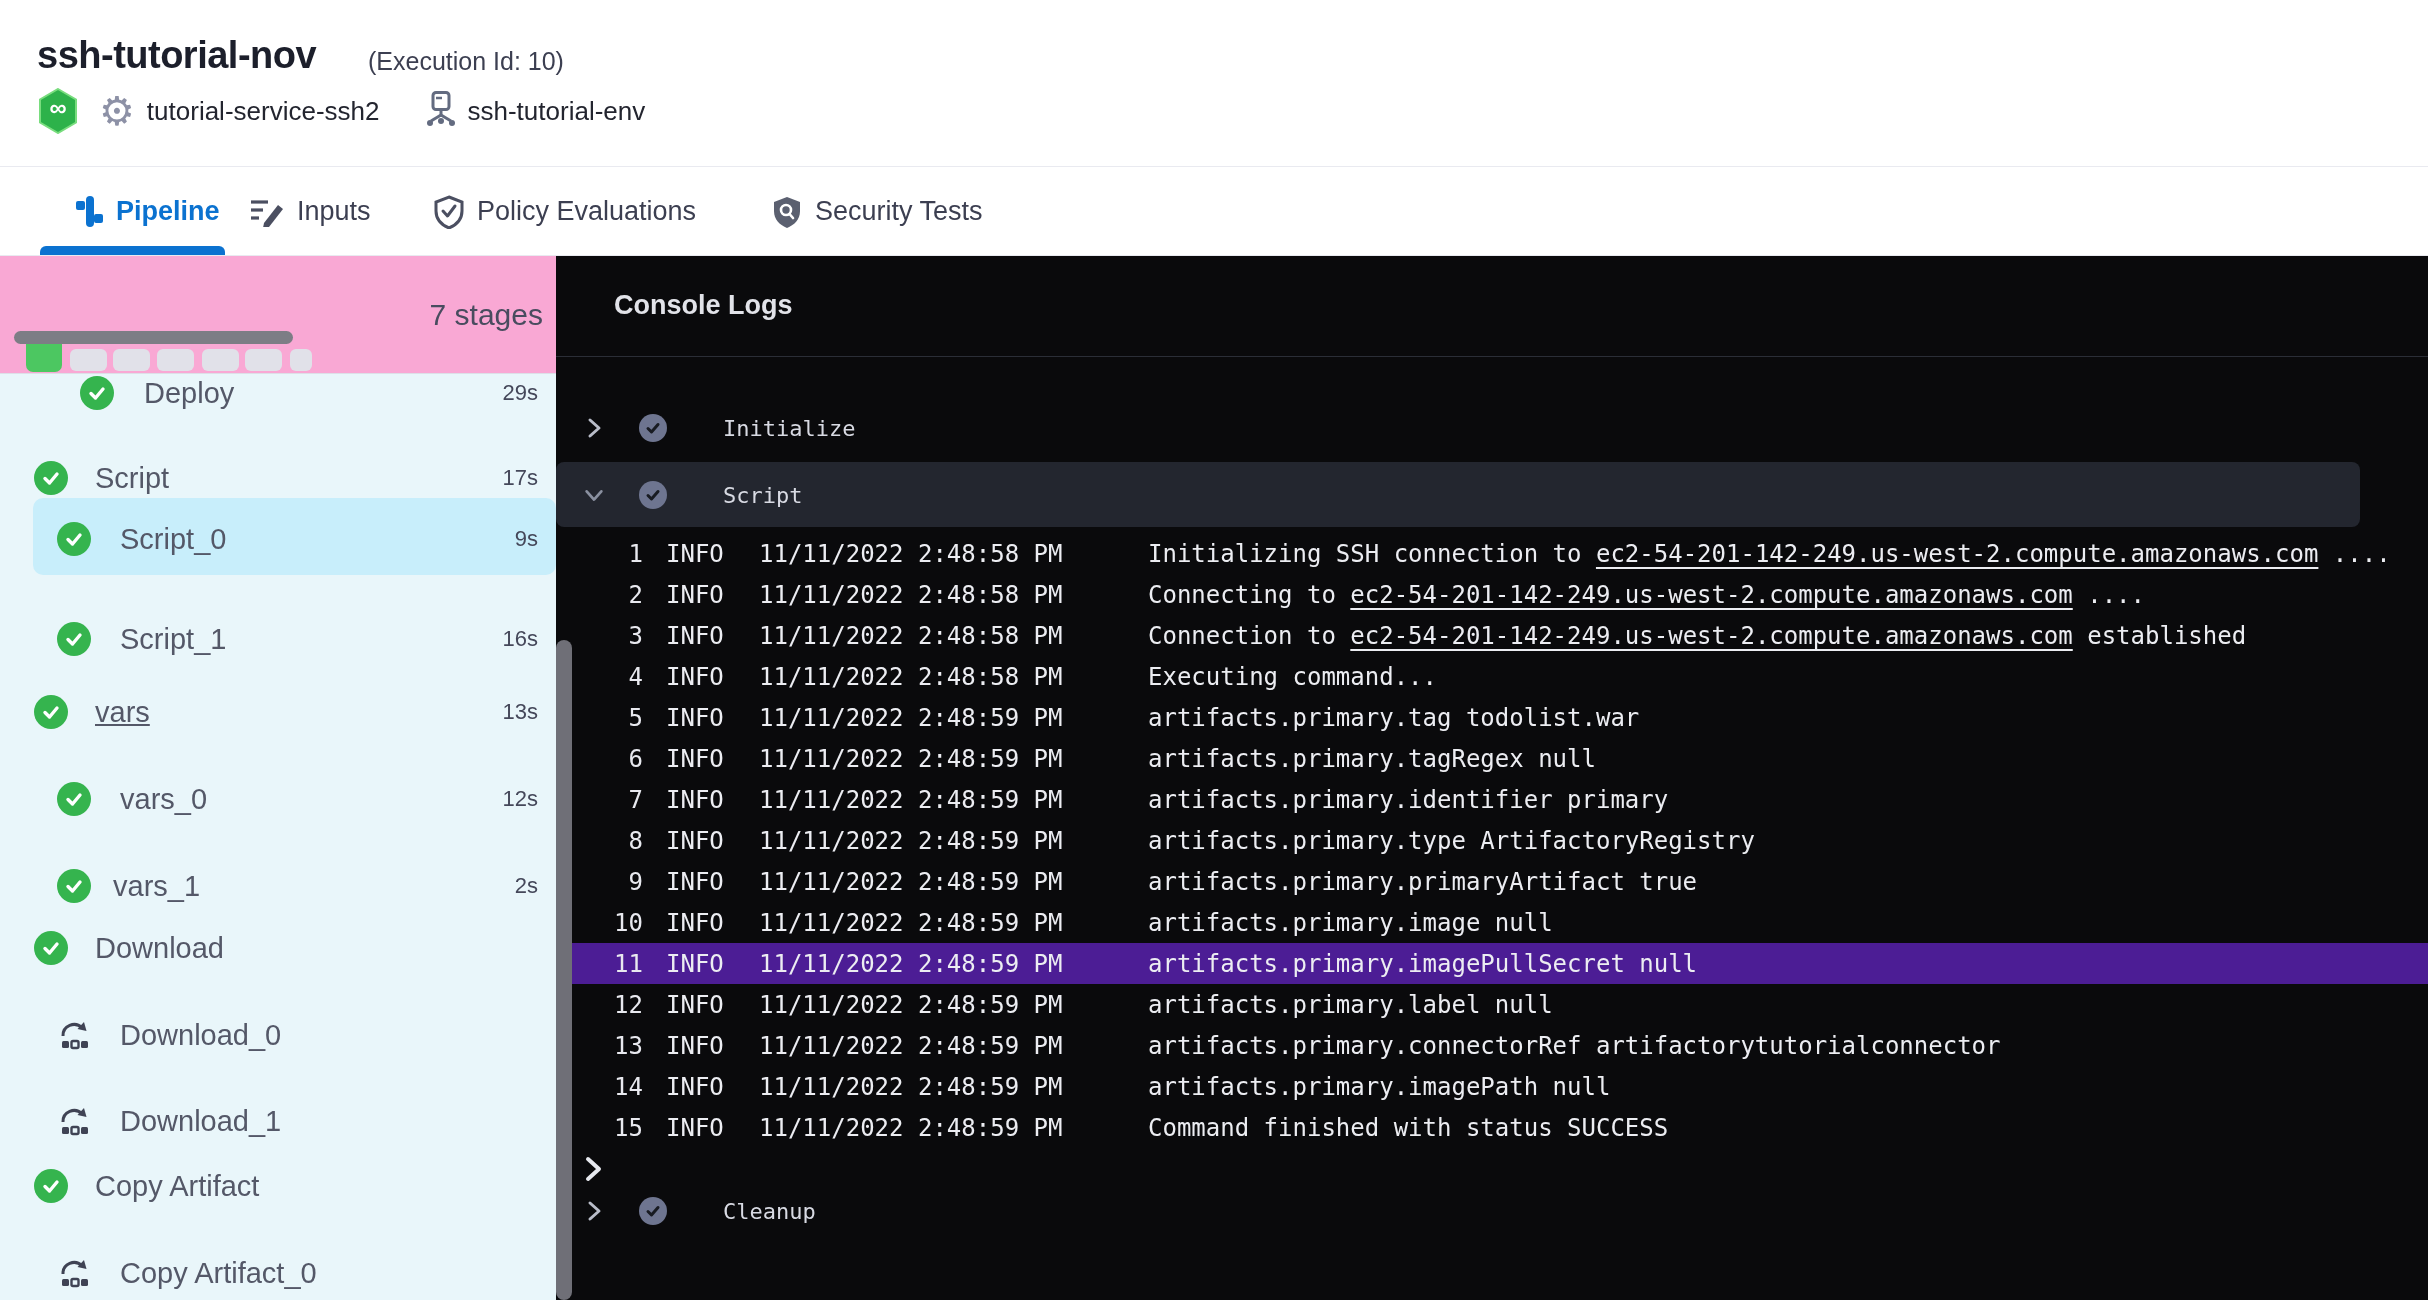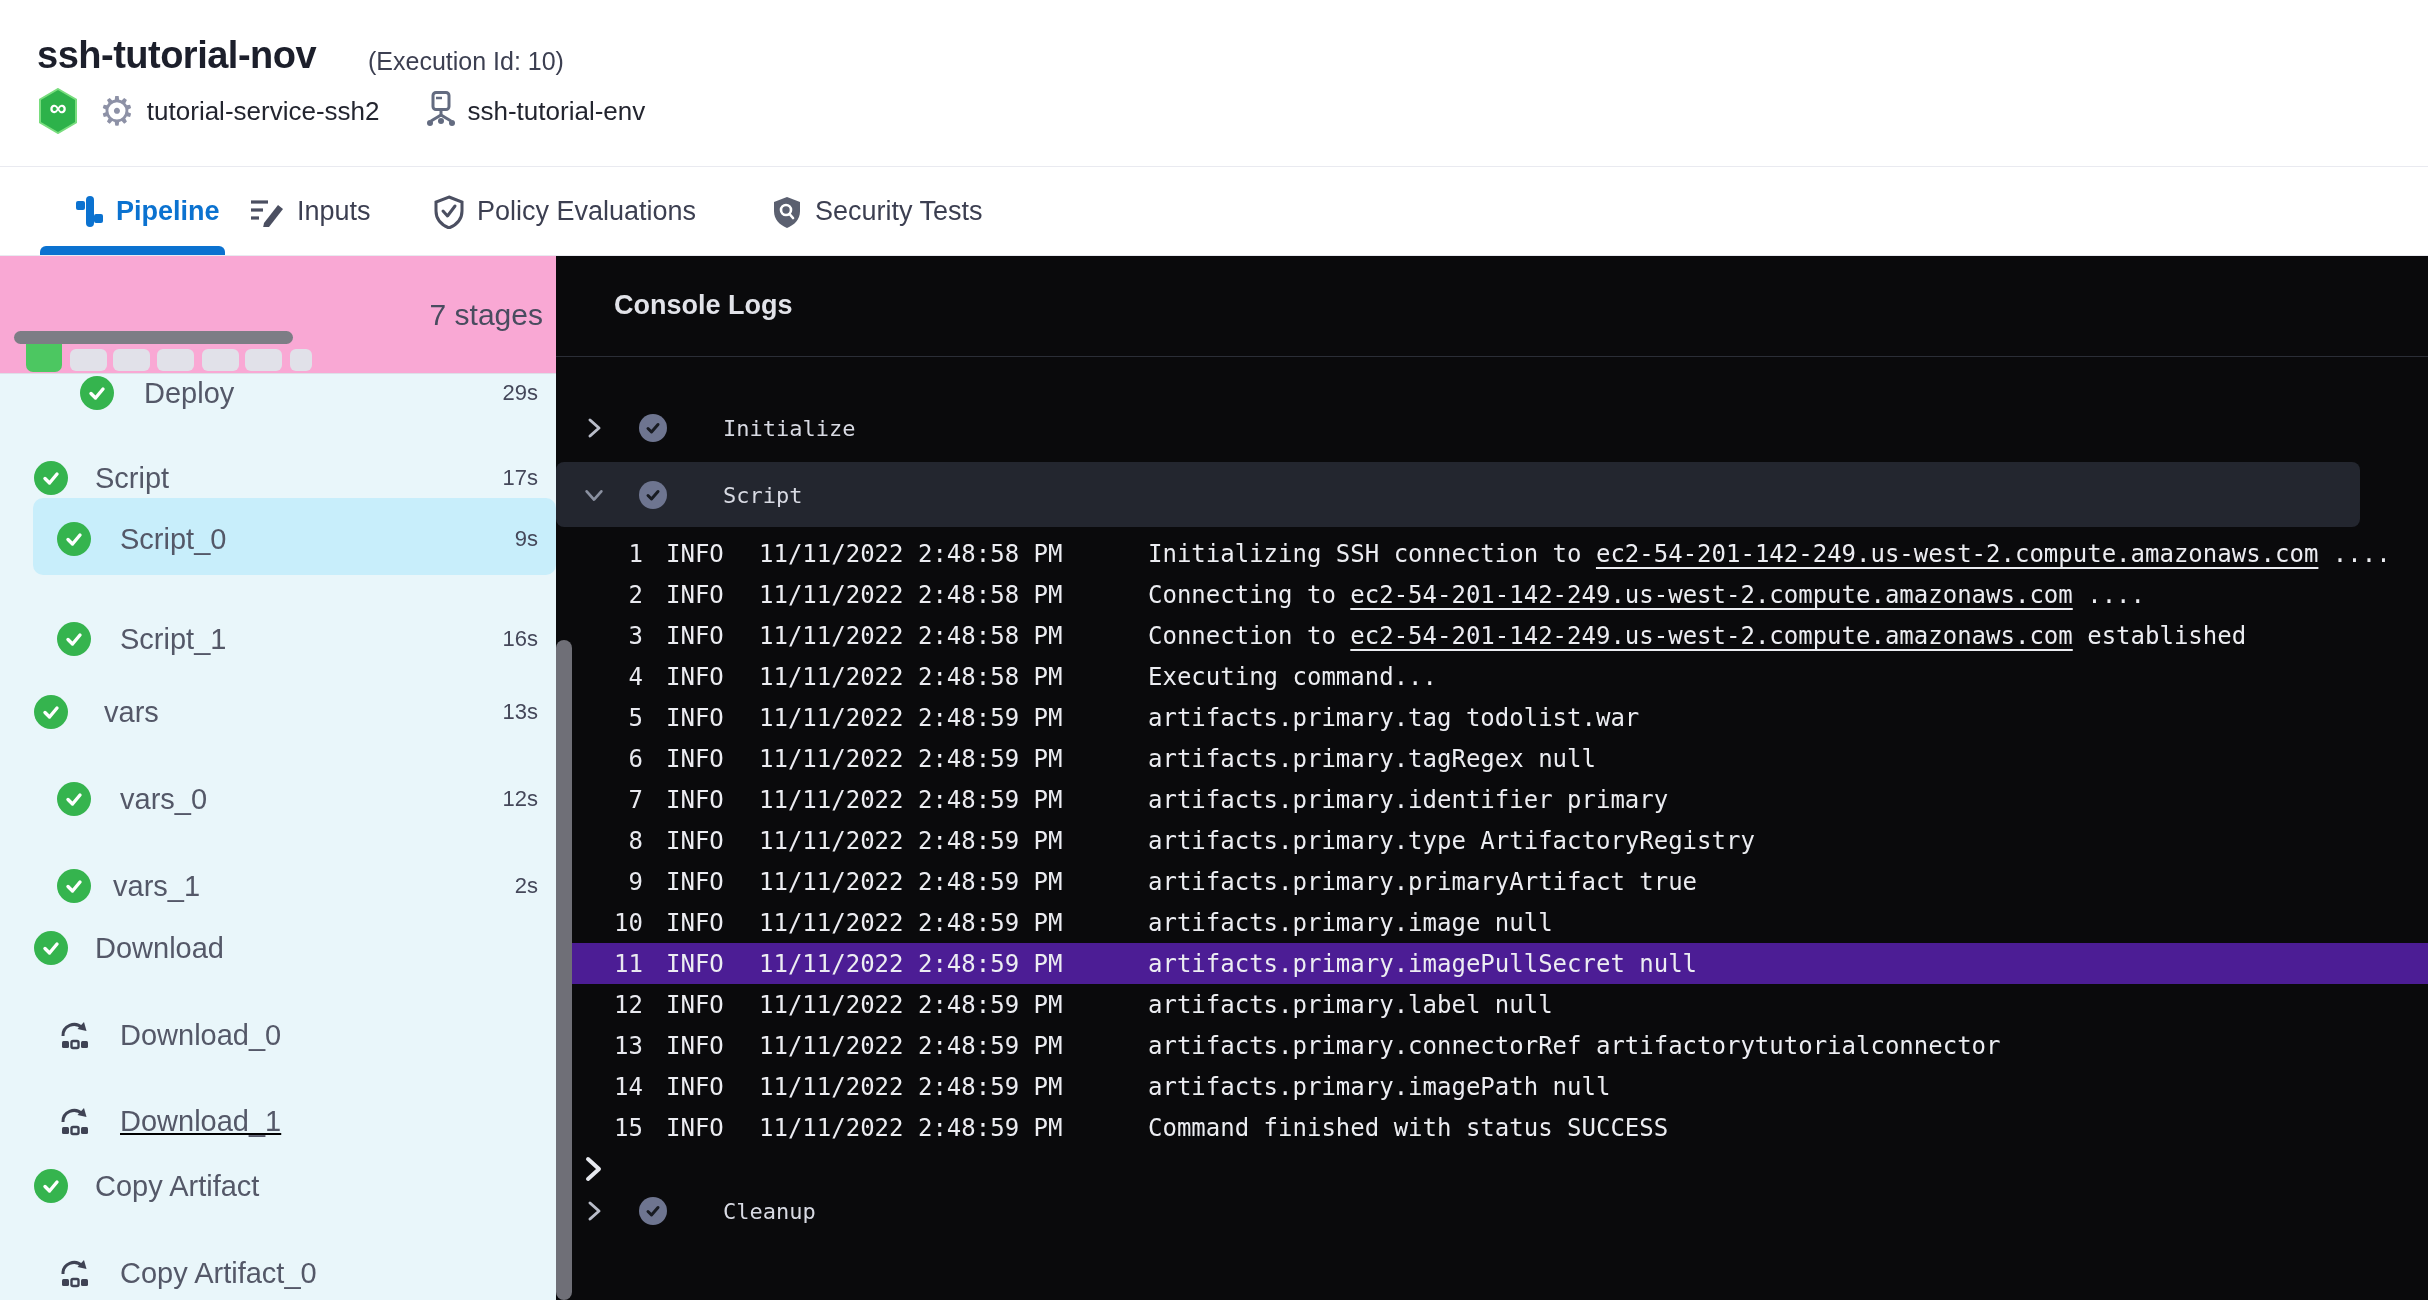--- a/index.html
+++ b/index.html
@@ -181,21 +181,21 @@
       </span>
       <span class="slabel" style="margin-left: 29px;">Script_1</span>
       <span class="sdur">16s</span>
     </div>
     <div class="stage-row abs" style="top: 684px; z-index: 1;">
       <span class="gcheck" style="margin-left: 34px;">
         <svg width="20" height="20" viewBox="0 0 20 20">
           <polyline points="4,10.5 8.5,15 16,6" fill="none" stroke="#fff" stroke-width="3.4" stroke-linecap="round" stroke-linejoin="round"></polyline>
         </svg>
       </span>
-      <span class="slabel" style="margin-left: 36px;">vars</span>
+      <span class="slabel" style="margin-left: 27px; text-decoration: underline;">vars</span>
       <span class="sdur">13s</span>
     </div>
     <div class="stage-row abs" style="top: 771px; z-index: 1;">
       <span class="gcheck" style="margin-left: 57px;">
         <svg width="20" height="20" viewBox="0 0 20 20">
           <polyline points="4,10.5 8.5,15 16,6" fill="none" stroke="#fff" stroke-width="3.4" stroke-linecap="round" stroke-linejoin="round"></polyline>
         </svg>
       </span>
       <span class="slabel" style="margin-left: 29px;">vars_0</span>
       <span class="sdur">12s</span>
@@ -222,21 +222,21 @@
         <svg width="34" height="34" viewBox="0 0 34 34">
           <path d="M6 18 A 11 11 0 0 1 25 10" fill="none" stroke="#3f4354" stroke-width="3"></path>
           <polygon points="27,4 29.5,13 20.5,11" fill="#3f4354"></polygon>
           <rect x="5" y="23" width="7" height="7" rx="1.5" fill="#3f4354"></rect>
           <rect x="14.5" y="23" width="7" height="7" rx="1.5" fill="none" stroke="#3f4354" stroke-width="2.4"></rect>
           <rect x="24" y="23" width="7" height="7" rx="1.5" fill="#3f4354"></rect>
         </svg>
       </span>
       <span class="slabel" style="margin-left: 29px;">Download_0</span>
     </div>
-    <div class="stage-row abs" style="top: 1093px; z-index: 1; text-decoration: underline;">
+    <div class="stage-row abs" style="top: 1093px; z-index: 1;">
       <span class="stepicon" style="margin-left: 57px;">
         <svg width="34" height="34" viewBox="0 0 34 34">
           <path d="M6 18 A 11 11 0 0 1 25 10" fill="none" stroke="#3f4354" stroke-width="3"></path>
           <polygon points="27,4 29.5,13 20.5,11" fill="#3f4354"></polygon>
           <rect x="5" y="23" width="7" height="7" rx="1.5" fill="#3f4354"></rect>
           <rect x="14.5" y="23" width="7" height="7" rx="1.5" fill="none" stroke="#3f4354" stroke-width="2.4"></rect>
           <rect x="24" y="23" width="7" height="7" rx="1.5" fill="#3f4354"></rect>
         </svg>
       </span>
       <span class="slabel" style="margin-left: 29px;">Download_1</span>

